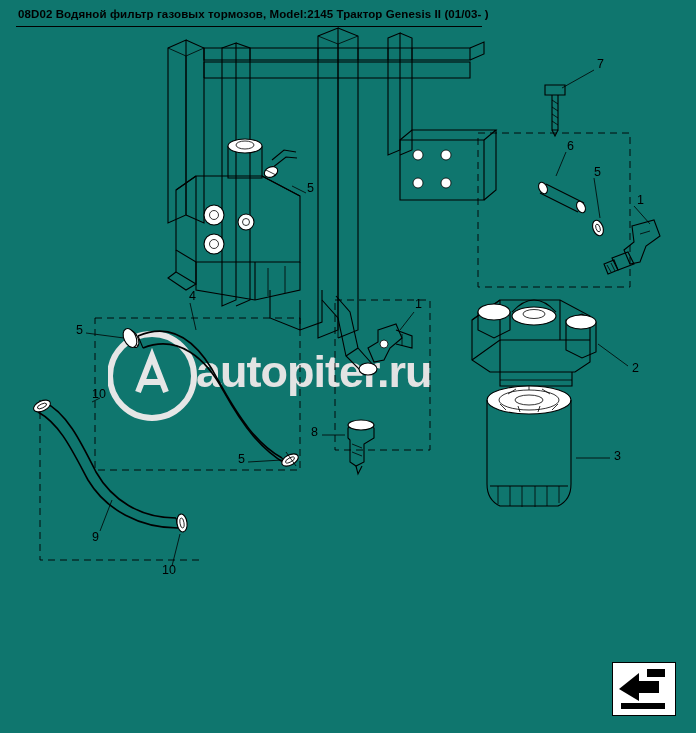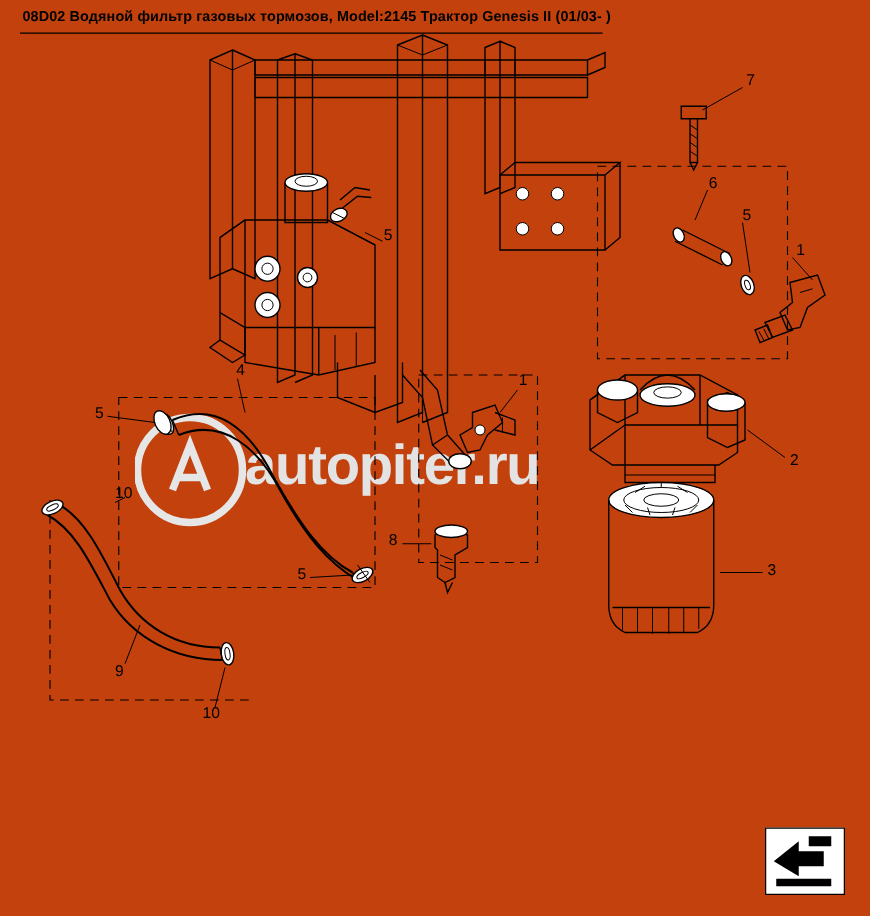--- a/index.html
+++ b/index.html
@@ -7,21 +7,21 @@
     padding: 0;
     background: #ffffff;
   }
   body {
     font-family: "Liberation Sans", sans-serif;
   }
   #page {
     position: relative;
     width: 696px;
     height: 733px;
-    background: #c2410c;
+    background: #0f766e;
     overflow: hidden;
   }
   
   #header-title {
     position: absolute;
     left: 18px;
     top: 8px;
     font-size: 11.5px;
     font-weight: bold;
     color: #000000;

